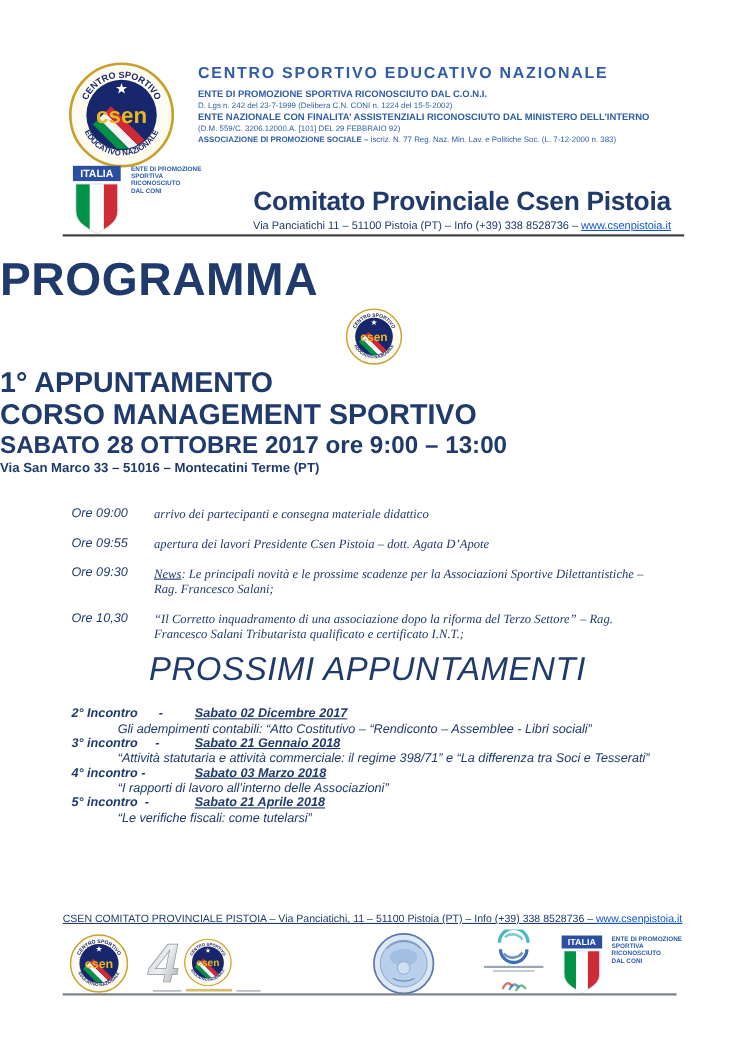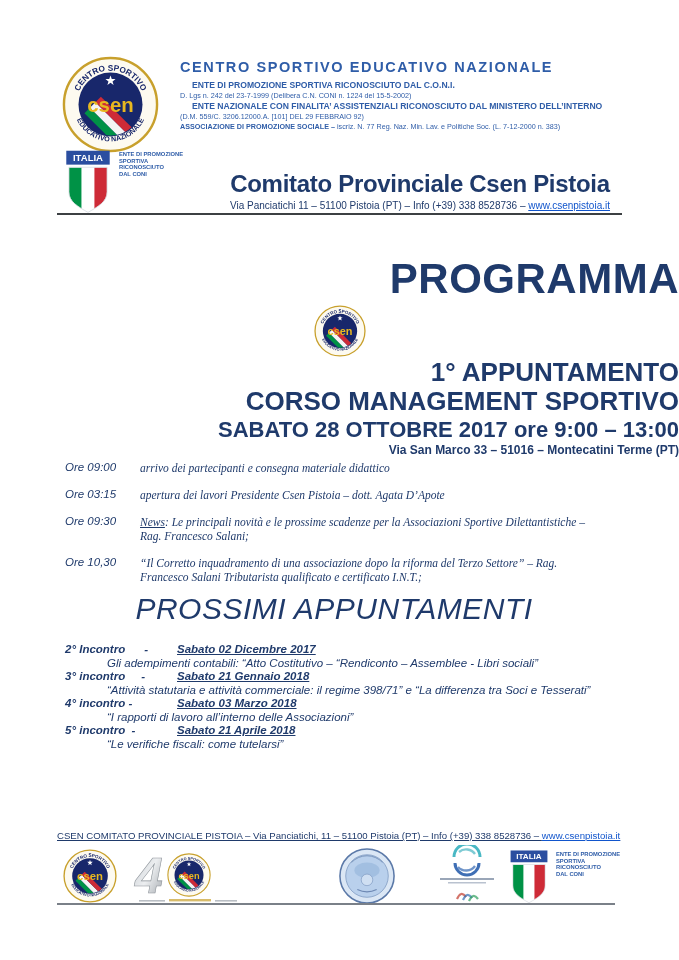--- a/index.html
+++ b/index.html
@@ -6,31 +6,31 @@
   body{
     width:679px;height:960px;background:#ffffff;position:relative;
     font-family:"Liberation Sans", sans-serif;color:var(--navy,#1f3a6b);
     overflow:hidden;
   }
   .abs{position:absolute;}
   
   .logo-main{left:62px;top:56px;width:97px;height:97px;}
   .header-text{left:180px;top:59px;width:452px;color:var(--blue,#2f5da8);}
   .org-name{font-size:14.5px;font-weight:bold;letter-spacing:1.6px;margin-bottom:5px;white-space:nowrap;}
-  .hline-b{font-size:8.6px;font-weight:bold;line-height:11px;white-space:nowrap;margin-left:12px;}
+  .hline-b{font-size:8.6px;font-weight:bold;line-height:11px;white-space:nowrap;}
   .hline-s{font-size:7.2px;line-height:10px;white-space:nowrap;}
   .italia-badge{left:63px;top:149px;width:50px;height:66px;}
   .badge-caption{left:119px;top:151px;font-size:5.8px;line-height:6.6px;color:var(--blue,#2f5da8);font-weight:bold;}
   .committee{left:218px;top:170px;width:404px;text-align:center;}
   .committee-name{font-size:24px;font-weight:bold;letter-spacing:-0.3px;white-space:nowrap;}
   .committee-address{font-size:10px;margin-top:2px;white-space:nowrap;}
   a.link{color:var(--link,#1155cc);text-decoration:underline;}
   .rule-top{left:57px;top:213px;width:565px;height:2px;background:#3c4043;}
   
-  .middle{left:0;top:231px;width:679px;text-align:right;margin-top:25px;}
+  .middle{left:0;top:231px;width:679px;text-align:left;}
   .prog-title{font-size:42px;font-weight:bold;letter-spacing:0.5px;line-height:46px;}
   .logo-mid{width:52px;height:52px;margin:3px auto 1px auto;display:block;}
   .h-app{font-size:26px;font-weight:bold;line-height:29px;}
   .h-course{font-size:26px;font-weight:bold;line-height:29px;}
   .h-date{font-size:22px;font-weight:bold;line-height:27px;}
   .venue{font-size:12.5px;font-weight:bold;margin-top:3px;line-height:14px;}
   .venue2{font-size:12px;font-weight:bold;line-height:14px;}
   
   .schedule{left:65px;top:461px;width:545px;font-style:italic;font-size:11.5px;}
   .sch-row{display:flex;margin-bottom:13px;}
@@ -141,21 +141,21 @@
   <div class="h-date">SABATO 28 OTTOBRE 2017 ore 9:00 – 13:00</div>
   <div class="venue2">Via San Marco 33 – 51016 – Montecatini Terme (PT)</div>
 </div>
 
 <div class="abs schedule">
   <div class="sch-row">
     <span class="sch-time">Ore 09:00</span>
     <span class="sch-desc"><span class="u"></span><span>arrivo dei partecipanti e consegna materiale didattico</span></span>
   </div>
   <div class="sch-row">
-    <span class="sch-time">Ore 03:15</span>
+    <span class="sch-time">Ore 09:55</span>
     <span class="sch-desc"><span class="u"></span><span>apertura dei lavori Presidente Csen Pistoia –  dott. Agata D’Apote</span></span>
   </div>
   <div class="sch-row">
     <span class="sch-time">Ore 09:30</span>
     <span class="sch-desc"><span class="u">News</span><span>: Le principali novità e le prossime scadenze per la Associazioni Sportive Dilettantistiche – Rag. Francesco Salani;</span></span>
   </div>
   <div class="sch-row">
     <span class="sch-time">Ore 10,30</span>
     <span class="sch-desc"><span class="u"></span><span>“Il Corretto inquadramento di una associazione dopo la riforma del Terzo Settore” –  Rag. Francesco Salani Tributarista qualificato e certificato I.N.T.;</span></span>
   </div>

